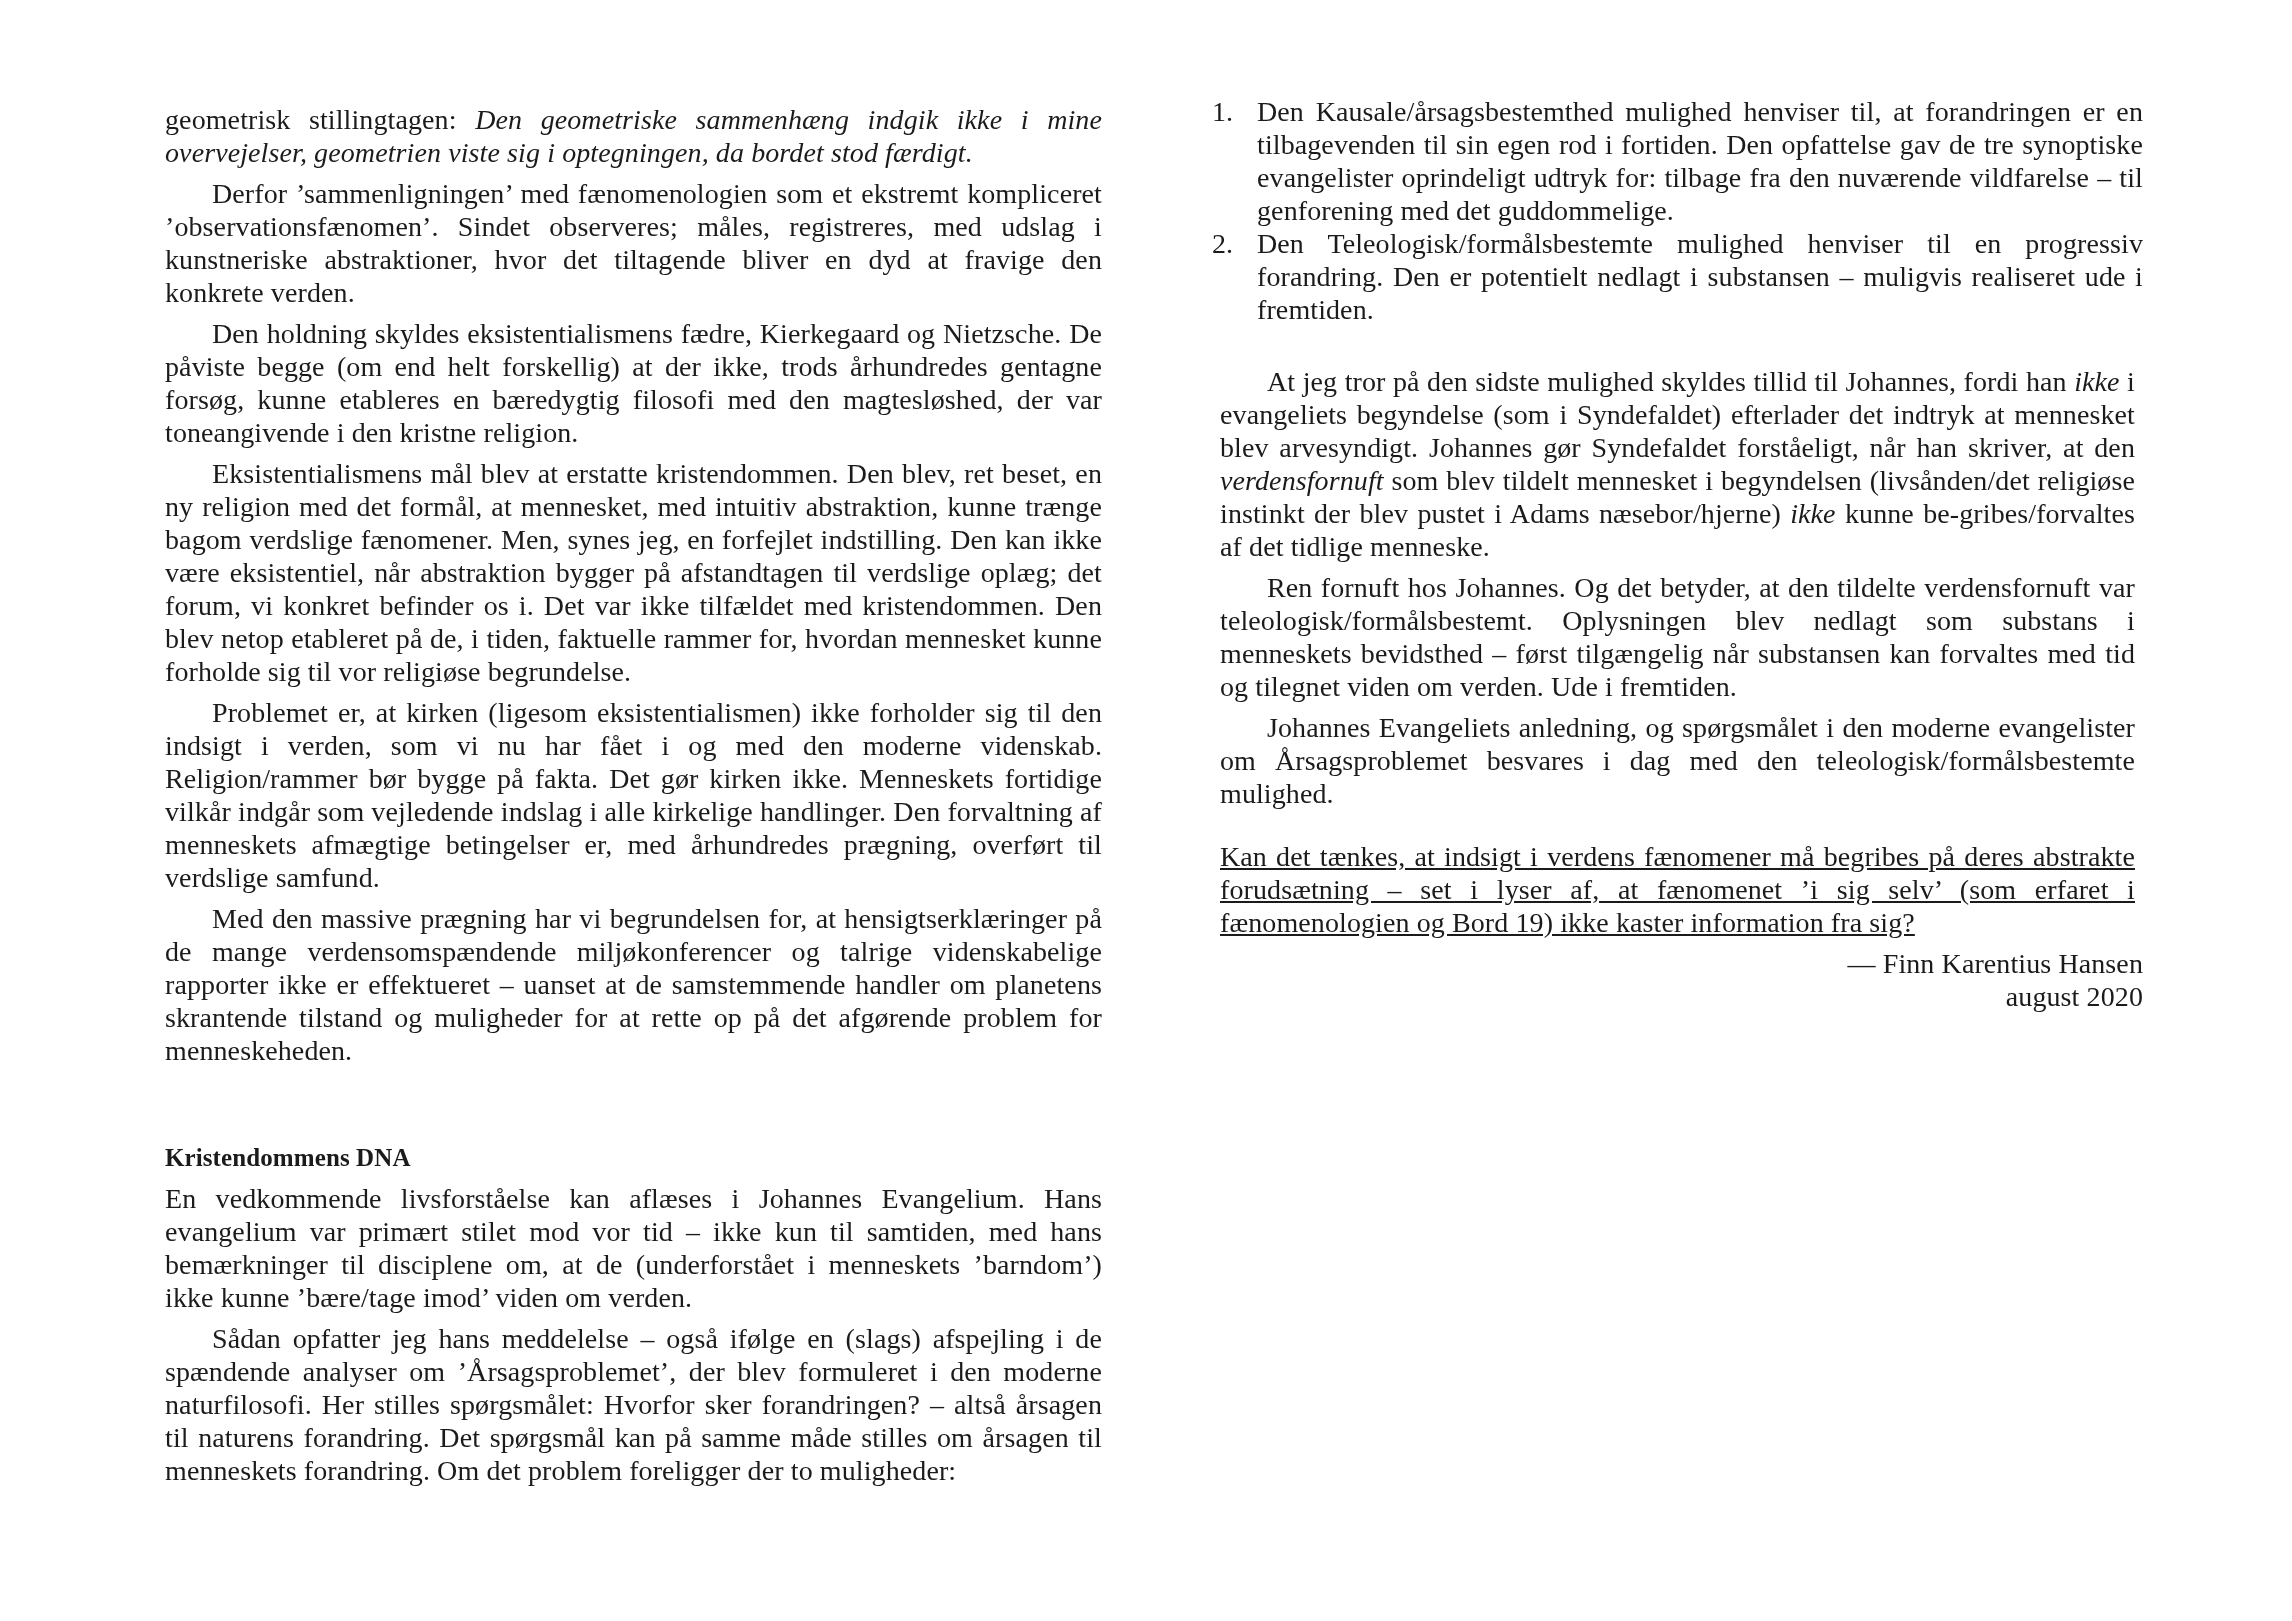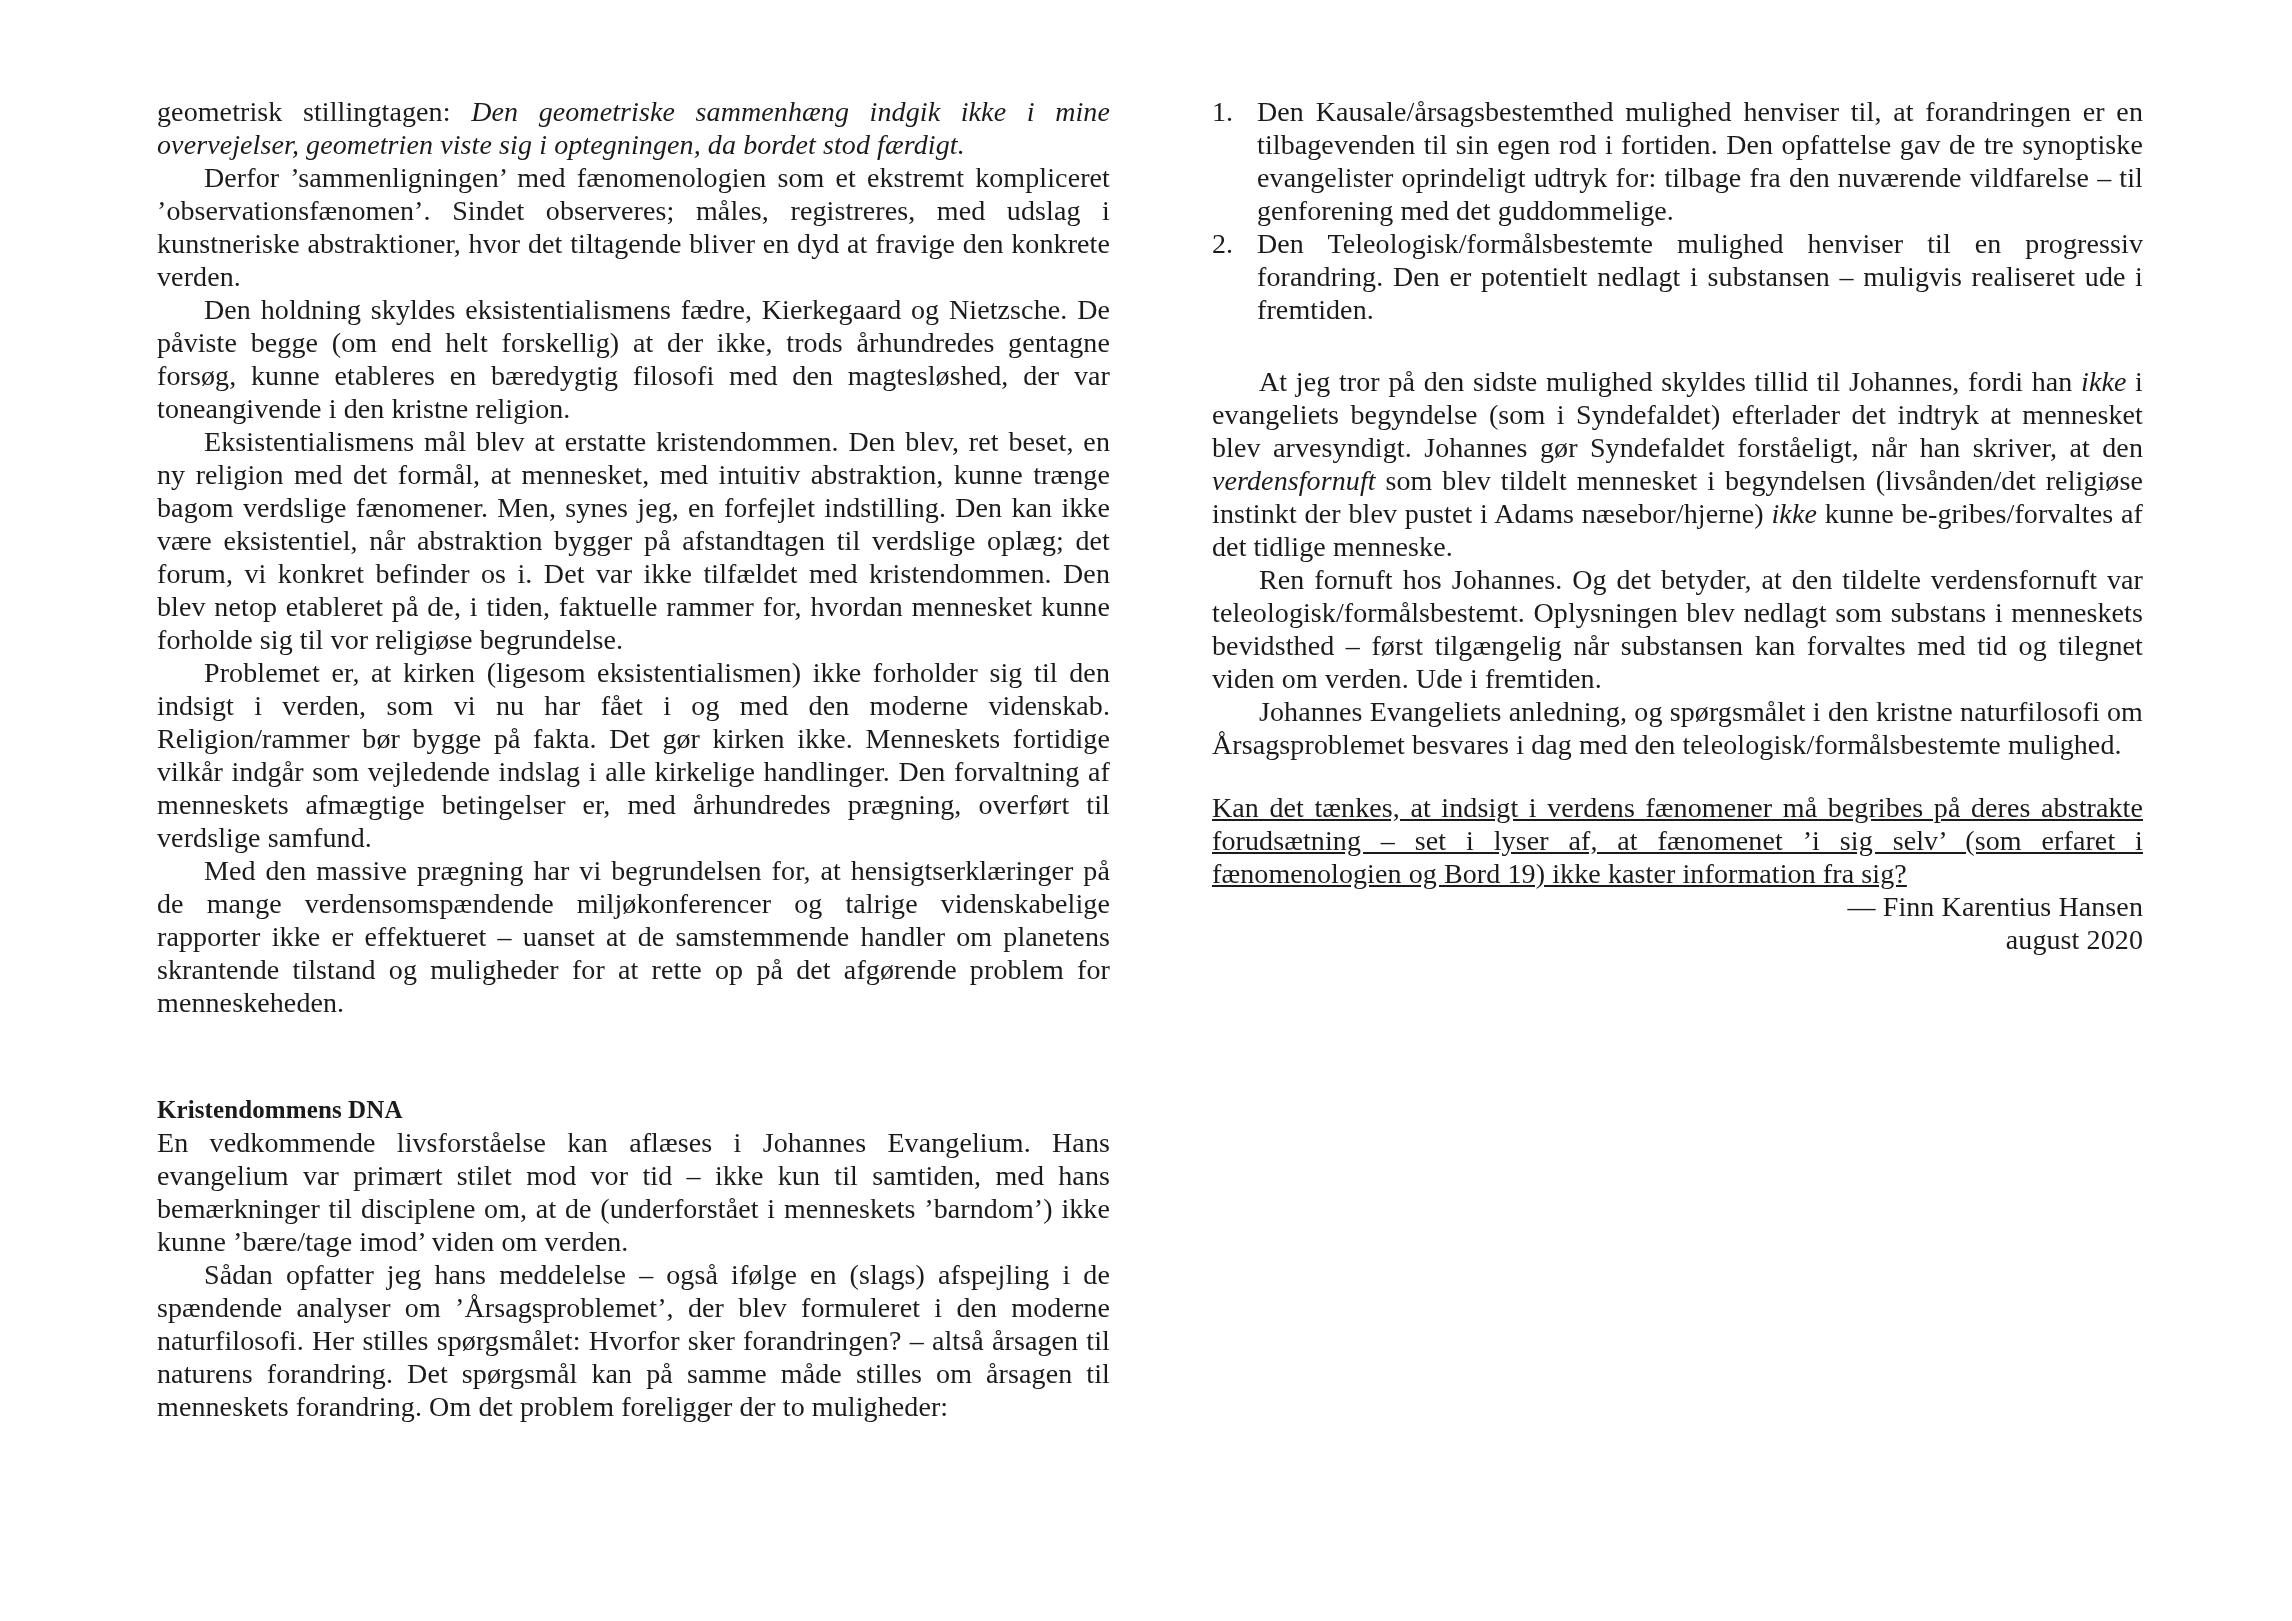--- a/index.html
+++ b/index.html
@@ -23,21 +23,21 @@
   .col {
     position: absolute;
     top: 95px;
     font-size: 28px;
     line-height: 33px;
     text-align: justify;
     letter-spacing: 0.1px;
   }
   .col-left  { left: 157px;  width: 953px; }
   .col-right { left: 1212px; width: 931px; }
-  p { margin: 0; padding: 0; }
+  p { margin: 8px; padding: 0; }
   p.indent { text-indent: 47px; }
   .heading {
     font-weight: bold;
     font-size: 25px;
     margin-top: 74px;
     text-align: left;
   }
   .numbered-list { margin: 0; }
   .list-item { display: flex; }
   .list-number {
@@ -83,21 +83,21 @@
       </div>
       <div class="list-item">
         <span class="list-number">2.</span>
         <span class="list-text">Den Teleologisk/formålsbestemte mulighed henviser til en progressiv forandring. Den er potentielt nedlagt i substansen – muligvis realiseret ude i fremtiden.</span>
       </div>
     </div>
 
     <p class="indent para-gap-large"><span>At jeg tror på den sidste mulighed skyldes tillid til Johannes, fordi han </span><em>ikke</em><span> i evangeliets begyndelse (som i Syndefaldet) efterlader det indtryk at mennesket blev arvesyndigt. Johannes gør Syndefaldet forståeligt, når han skriver, at den </span><em>verdensfornuft</em><span> som blev tildelt mennesket i begyndelsen (livsånden/det religiøse instinkt der blev pustet i Adams næsebor/hjerne) </span><em>ikke</em><span> kunne be-gribes/forvaltes af det tidlige menneske.</span></p>
 
     <p class="indent">Ren fornuft hos Johannes. Og det betyder, at den tildelte verdensfornuft var teleologisk/formålsbestemt. Oplysningen blev nedlagt som substans i menneskets bevidsthed – først tilgængelig når substansen kan forvaltes med tid og tilegnet viden om verden. Ude i fremtiden.</p>
-    <p class="indent">Johannes Evangeliets anledning, og spørgsmålet i den kristne naturfilosofi om Årsagsproblemet besvares i dag med den teleologisk/formålsbestemte mulighed.</p>
+    <p class="indent">Johannes Evangeliets anledning, og spørgsmålet i den moderne evangelister om Årsagsproblemet besvares i dag med den teleologisk/formålsbestemte mulighed.</p>
 
     <p class="para-gap-block">Kan det tænkes, at indsigt i verdens fænomener må begribes på deres abstrakte forudsætning – set i lyser af, at fænomenet ’i sig selv’ (som erfaret i fænomenologien og Bord 19) ikke kaster information fra sig?</p>
 
     <div class="signature">
       <div>— Finn Karentius Hansen</div>
       <div>august 2020</div>
     </div>
   </div>
 
 </div>

